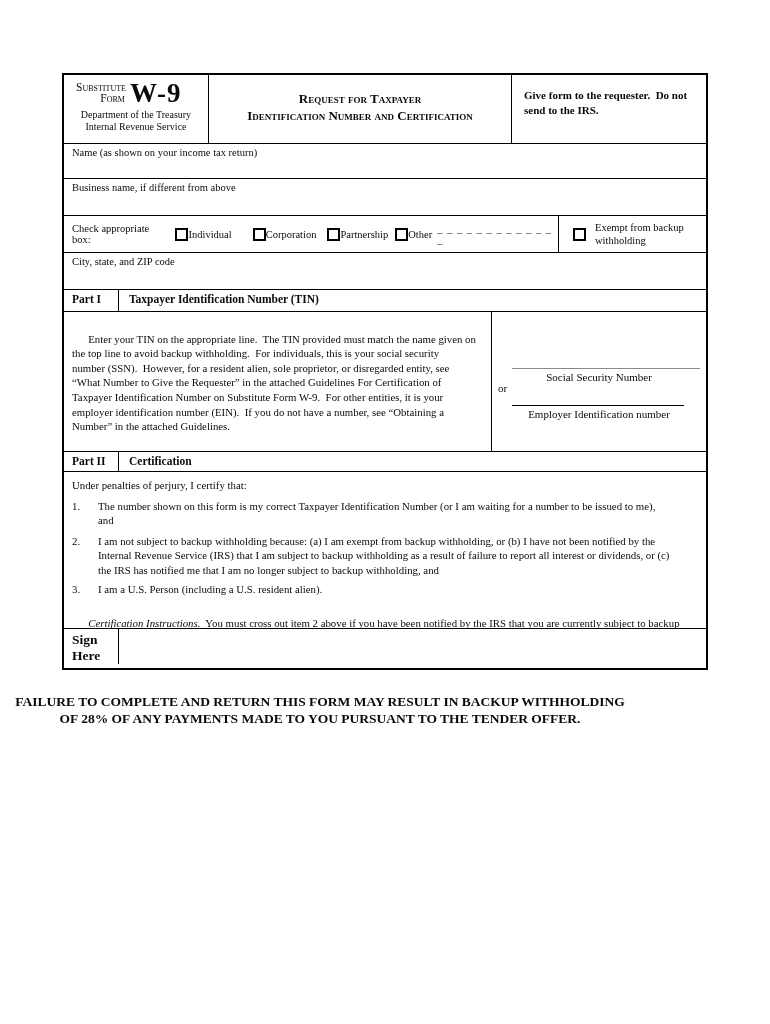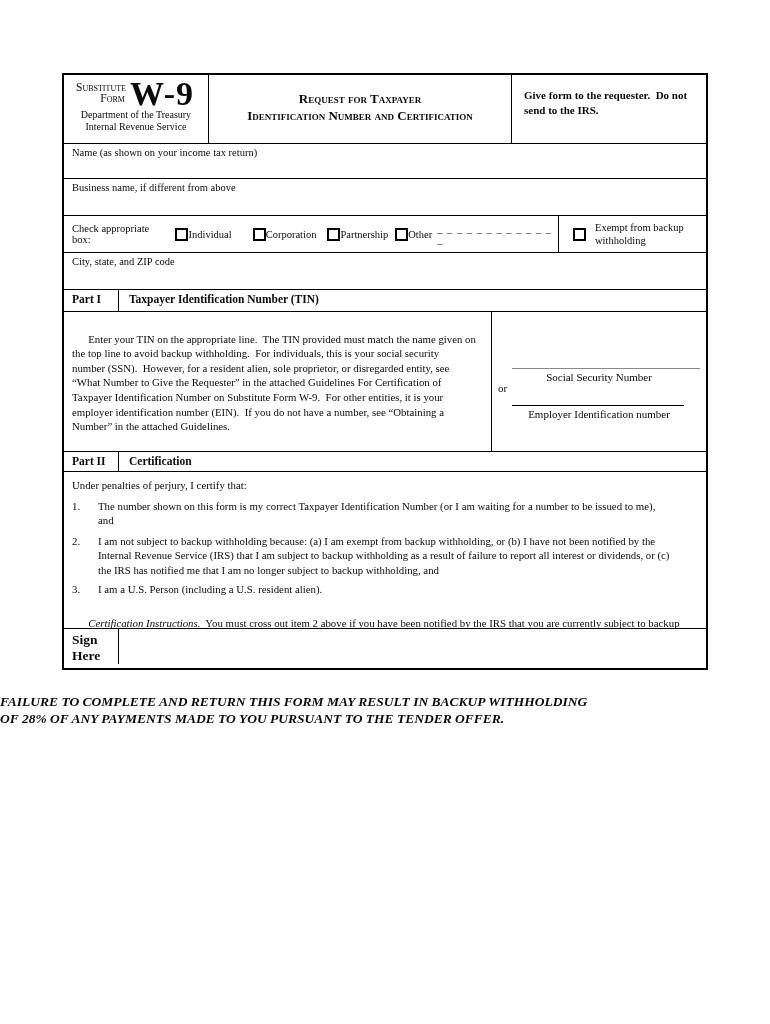--- a/index.html
+++ b/index.html
@@ -17,21 +17,21 @@
 
   
   .header-row { display: flex; height: 68px; }
   .hdr-left  { width: 145px; border-right: 1.5px solid #000; }
   .hdr-mid   { flex: 1; border-right: 1.5px solid #000; }
   .hdr-right { width: 194px; padding: 13px 10px 0 12px; font-weight: bold;
                font-size: 11px; line-height: 15px; white-space: pre-wrap; }
   .hdr-left-top { display: flex; padding: 7px 0 0 12px; }
   .sub-col { font-variant: small-caps; font-size: 11.5px; line-height: 11px; }
   .form-word { text-align: right; padding-right: 1px; }
-  .w9 { font-size: 34px; font-weight: bold; line-height: 23px; margin-left: 4px; letter-spacing: 1px; }
+  .w9 { font-size: 27px; font-weight: bold; line-height: 23px; margin-left: 4px; letter-spacing: 1px; }
   .hdr-dept { text-align: center; font-size: 10px; line-height: 12px; margin-top: 4px; }
   .hdr-title { margin-top: 15px; text-align: center; font-weight: bold;
                font-variant: small-caps; font-size: 13px; line-height: 17px; }
 
   
   .field-row { padding: 3px 0 0 8px; font-size: 10.5px; }
   .h35 { height: 35px; } .h37 { height: 37px; }
 
   
   .cb-row { display: flex; height: 37px; }
@@ -80,22 +80,22 @@
                 font-size: 13.5px; line-height: 16px; padding: 3px 0 0 8px; }
   .sign-rest { flex: 1; position: relative; }
   .sig-label { position: absolute; left: 34px; top: 6px; font-weight: bold;
                font-size: 9.5px; line-height: 12px; text-align: right; }
   .arrow { font-family: "DejaVu Sans", sans-serif; font-size: 11px; }
   .sig-arrow  { position: absolute; left: 95px;  top: 15px; }
   .date-label { position: absolute; left: 462px; top: 15px; font-weight: bold; font-size: 10.5px; }
   .date-arrow { position: absolute; left: 497px; top: 14px; }
 
   
-  .footer { position: absolute; top: 694px; left: 0; width: 640px; 
-            font-weight: bold; font-size: 13.5px; line-height: 16.5px; font-style: italic; }
+  .footer { position: absolute; top: 694px; left: 0; width: 640px; text-align: center;
+            font-weight: bold; font-size: 13.5px; line-height: 16.5px; }
 </style>
 </head>
 <body>
 
 <div class="form">
 
   <div class="row first header-row">
     <div class="hdr-left">
       <div class="hdr-left-top">
         <div class="sub-col">

